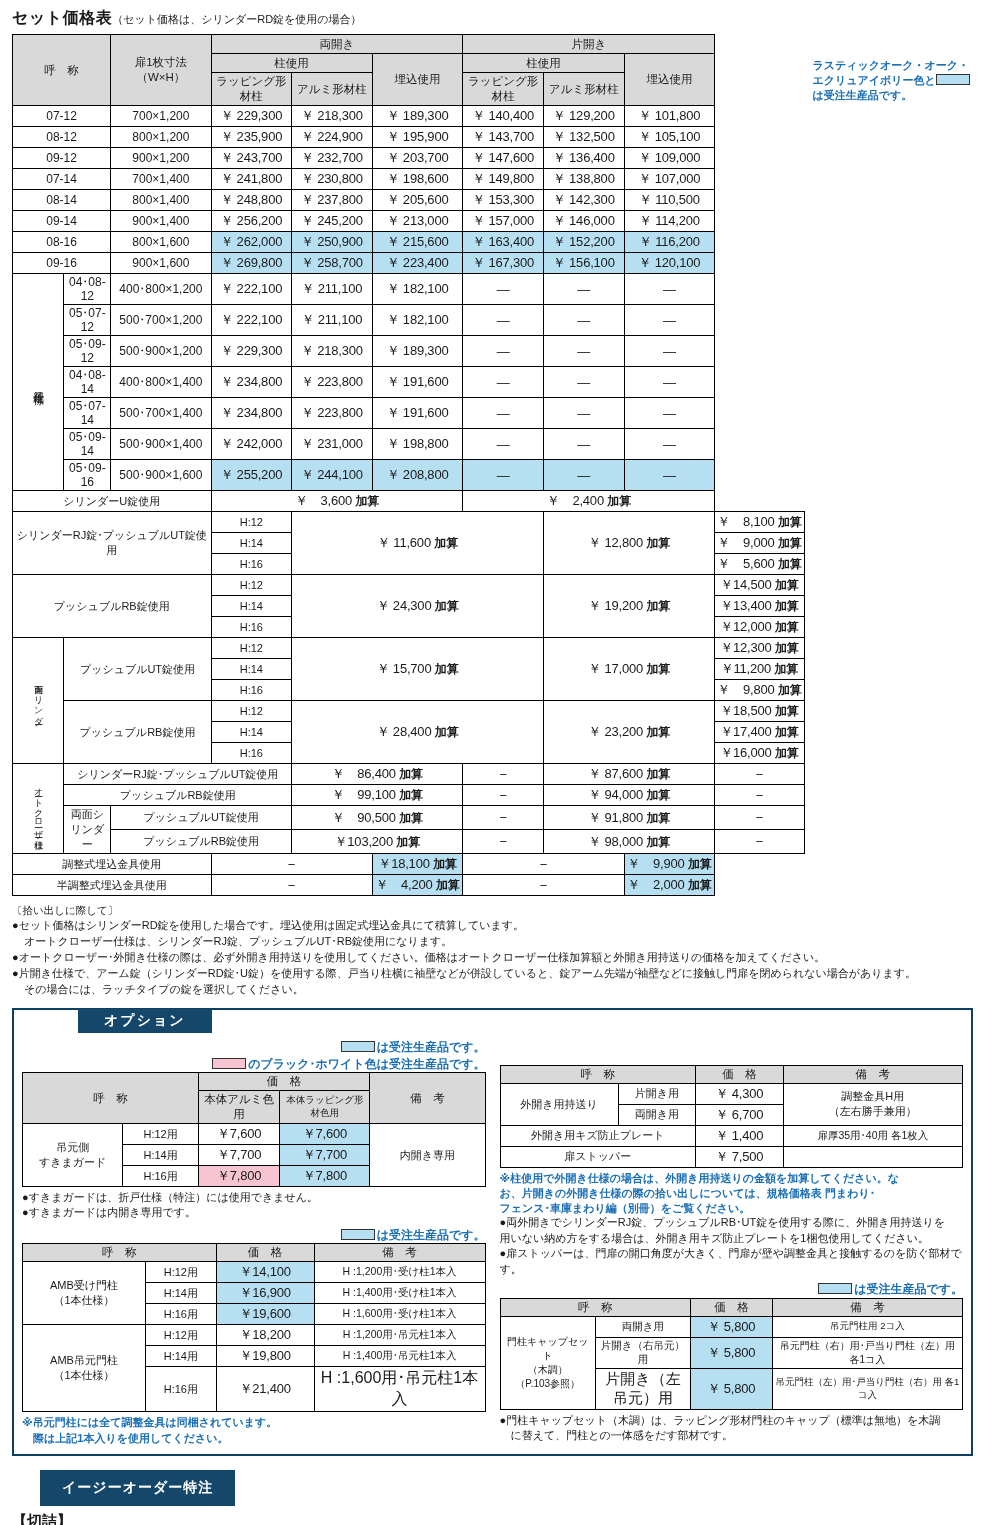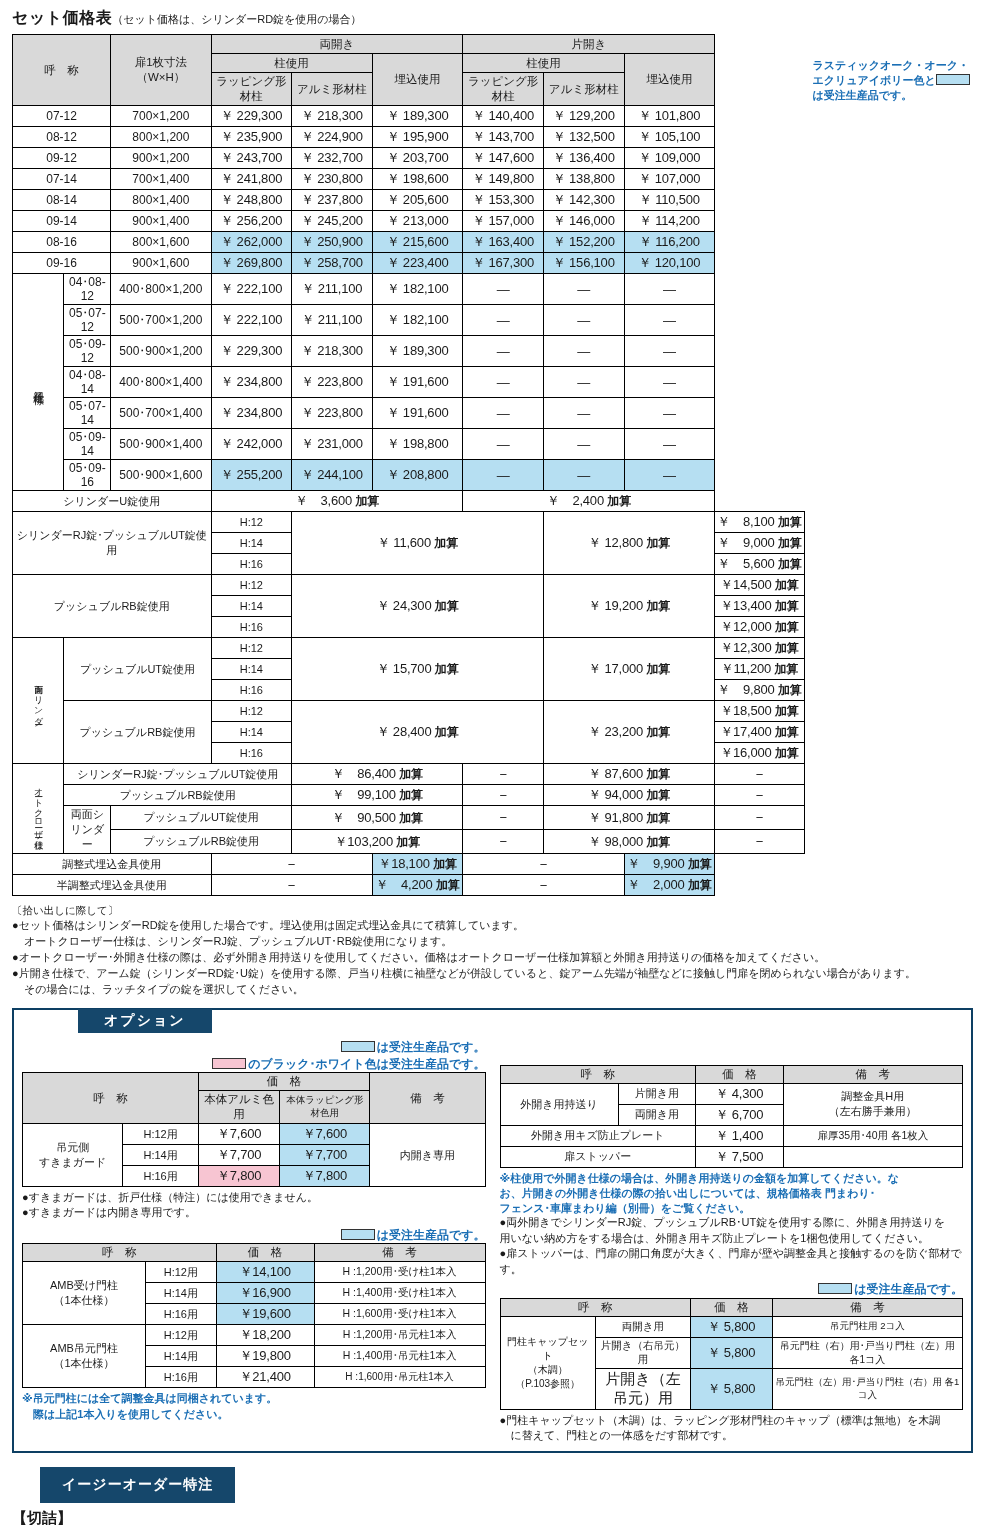--- a/index.html
+++ b/index.html
@@ -488,21 +488,21 @@
                 <td style="font-size: 10.5px;">H :1,200用･吊元柱1本入</td>
               </tr>
               <tr>
                 <td style="width: 62px;">H:14用</td>
                 <td class="price ">￥19,800</td>
                 <td style="font-size: 10.5px;">H :1,400用･吊元柱1本入</td>
               </tr>
               <tr>
                 <td style="width: 62px;">H:16用</td>
                 <td class="price ">￥21,400</td>
-                <td style="font-size: 10px; text-align: center;">H :1,600用･吊元柱1本入</td>
+                <td style="font-size: 16px; text-align: center;">H :1,600用･吊元柱1本入</td>
               </tr>
             </tbody>
           </table>
         <div class="bullets note-blue" id="amb-notes">
             <p>※吊元門柱には全て調整金具は同梱されています。</p>
             <p>　際は上記1本入りを使用してください。</p>
           </div>
       </div>
 
       <div class="opt-col">

